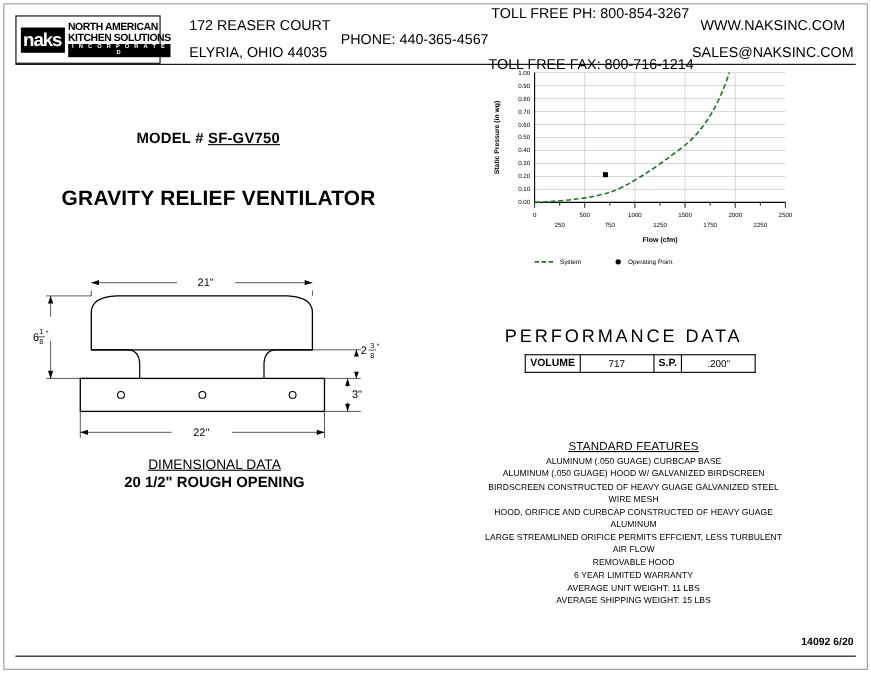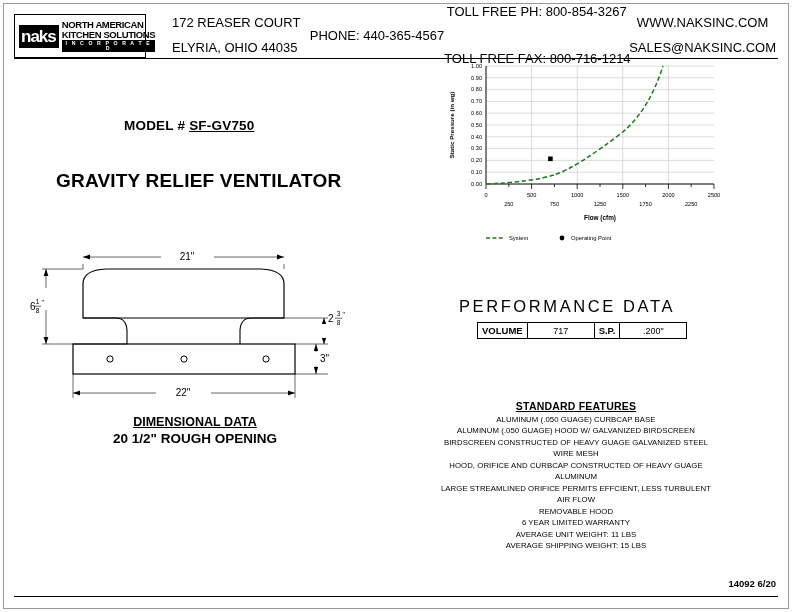--- a/index.html
+++ b/index.html
@@ -43,21 +43,21 @@
   .c-web   { flex:1; text-align:center; padding-right:2px; }
   .header-rule { position:absolute; left:14px; top:58px; width:764px; border-top:1.6px solid #000; }
 
   
   .model-line { position:absolute; left:124px; top:118px; font-size:13.5px; font-weight:bold; letter-spacing:0.2px; }
   .model-line .mnum { text-decoration:underline; }
   .main-title { position:absolute; left:56px; top:170px; font-size:19px; font-weight:bold; letter-spacing:0.2px; }
 
   
   .drawing { position:absolute; left:28px; top:248px; width:330px; height:160px; }
-  .cap-dim { position:absolute; left:0; top:415px; width:390px; text-align:center; font-size:12.5px; font-weight:bold; }
+  .cap-dim { position:absolute; left:0; top:415px; width:390px; text-align:center; font-size:12.5px; font-weight:normal; }
   .cap-dim .u { text-decoration:underline; }
   .cap-rough { position:absolute; left:0; top:431px; width:390px; text-align:center; font-size:13.5px; font-weight:bold; }
 
   
   .chart { position:absolute; left:424px; top:58px; width:300px; height:200px; }
   .legend { position:absolute; left:424px; top:228px; width:300px; height:20px; }
 
   
   .perf-title {
     position:absolute; left:452px; top:297px; width:230px; text-align:center;
@@ -66,21 +66,21 @@
   .perf-table {
     position:absolute; left:477px; top:322px; border-collapse:collapse; font-size:9px;padding-left:20px;
   }
   .perf-table td { border:1px solid #000; height:15px; text-align:center; padding:0 4px; }
   .perf-table td.lbl { font-weight:bold; font-size:9.5px; }
   .perf-table td.volcell { width:58px; }
   .perf-table td.spcell  { width:58px; }
 
   
   .features { position:absolute; left:418px; top:400px; width:316px; text-align:center; }
-  .features h3 { margin:0 0 2px 0; font-size:10.5px; font-weight:bold; text-decoration:underline; letter-spacing:0.2px; }
+  .features h3 { margin:0 0 2px 0; font-size:10.5px; font-weight:normal; text-decoration:underline; letter-spacing:0.2px; }
   .features .f { font-size:7.8px; line-height:1.47; letter-spacing:0.05px; }
 
   
   .footer-rule { position:absolute; left:14px; top:596px; width:764px; border-top:1.4px solid #000; }
   .footer-code { position:absolute; right:16px; top:578px; font-size:9.5px; font-weight:bold; }
 
   .border { position:absolute; left:3px; top:3px; width:786px; height:606px; border:1px solid #9a9a9a; box-sizing:border-box; pointer-events:none; }
 </style>
 </head>
 <body>

